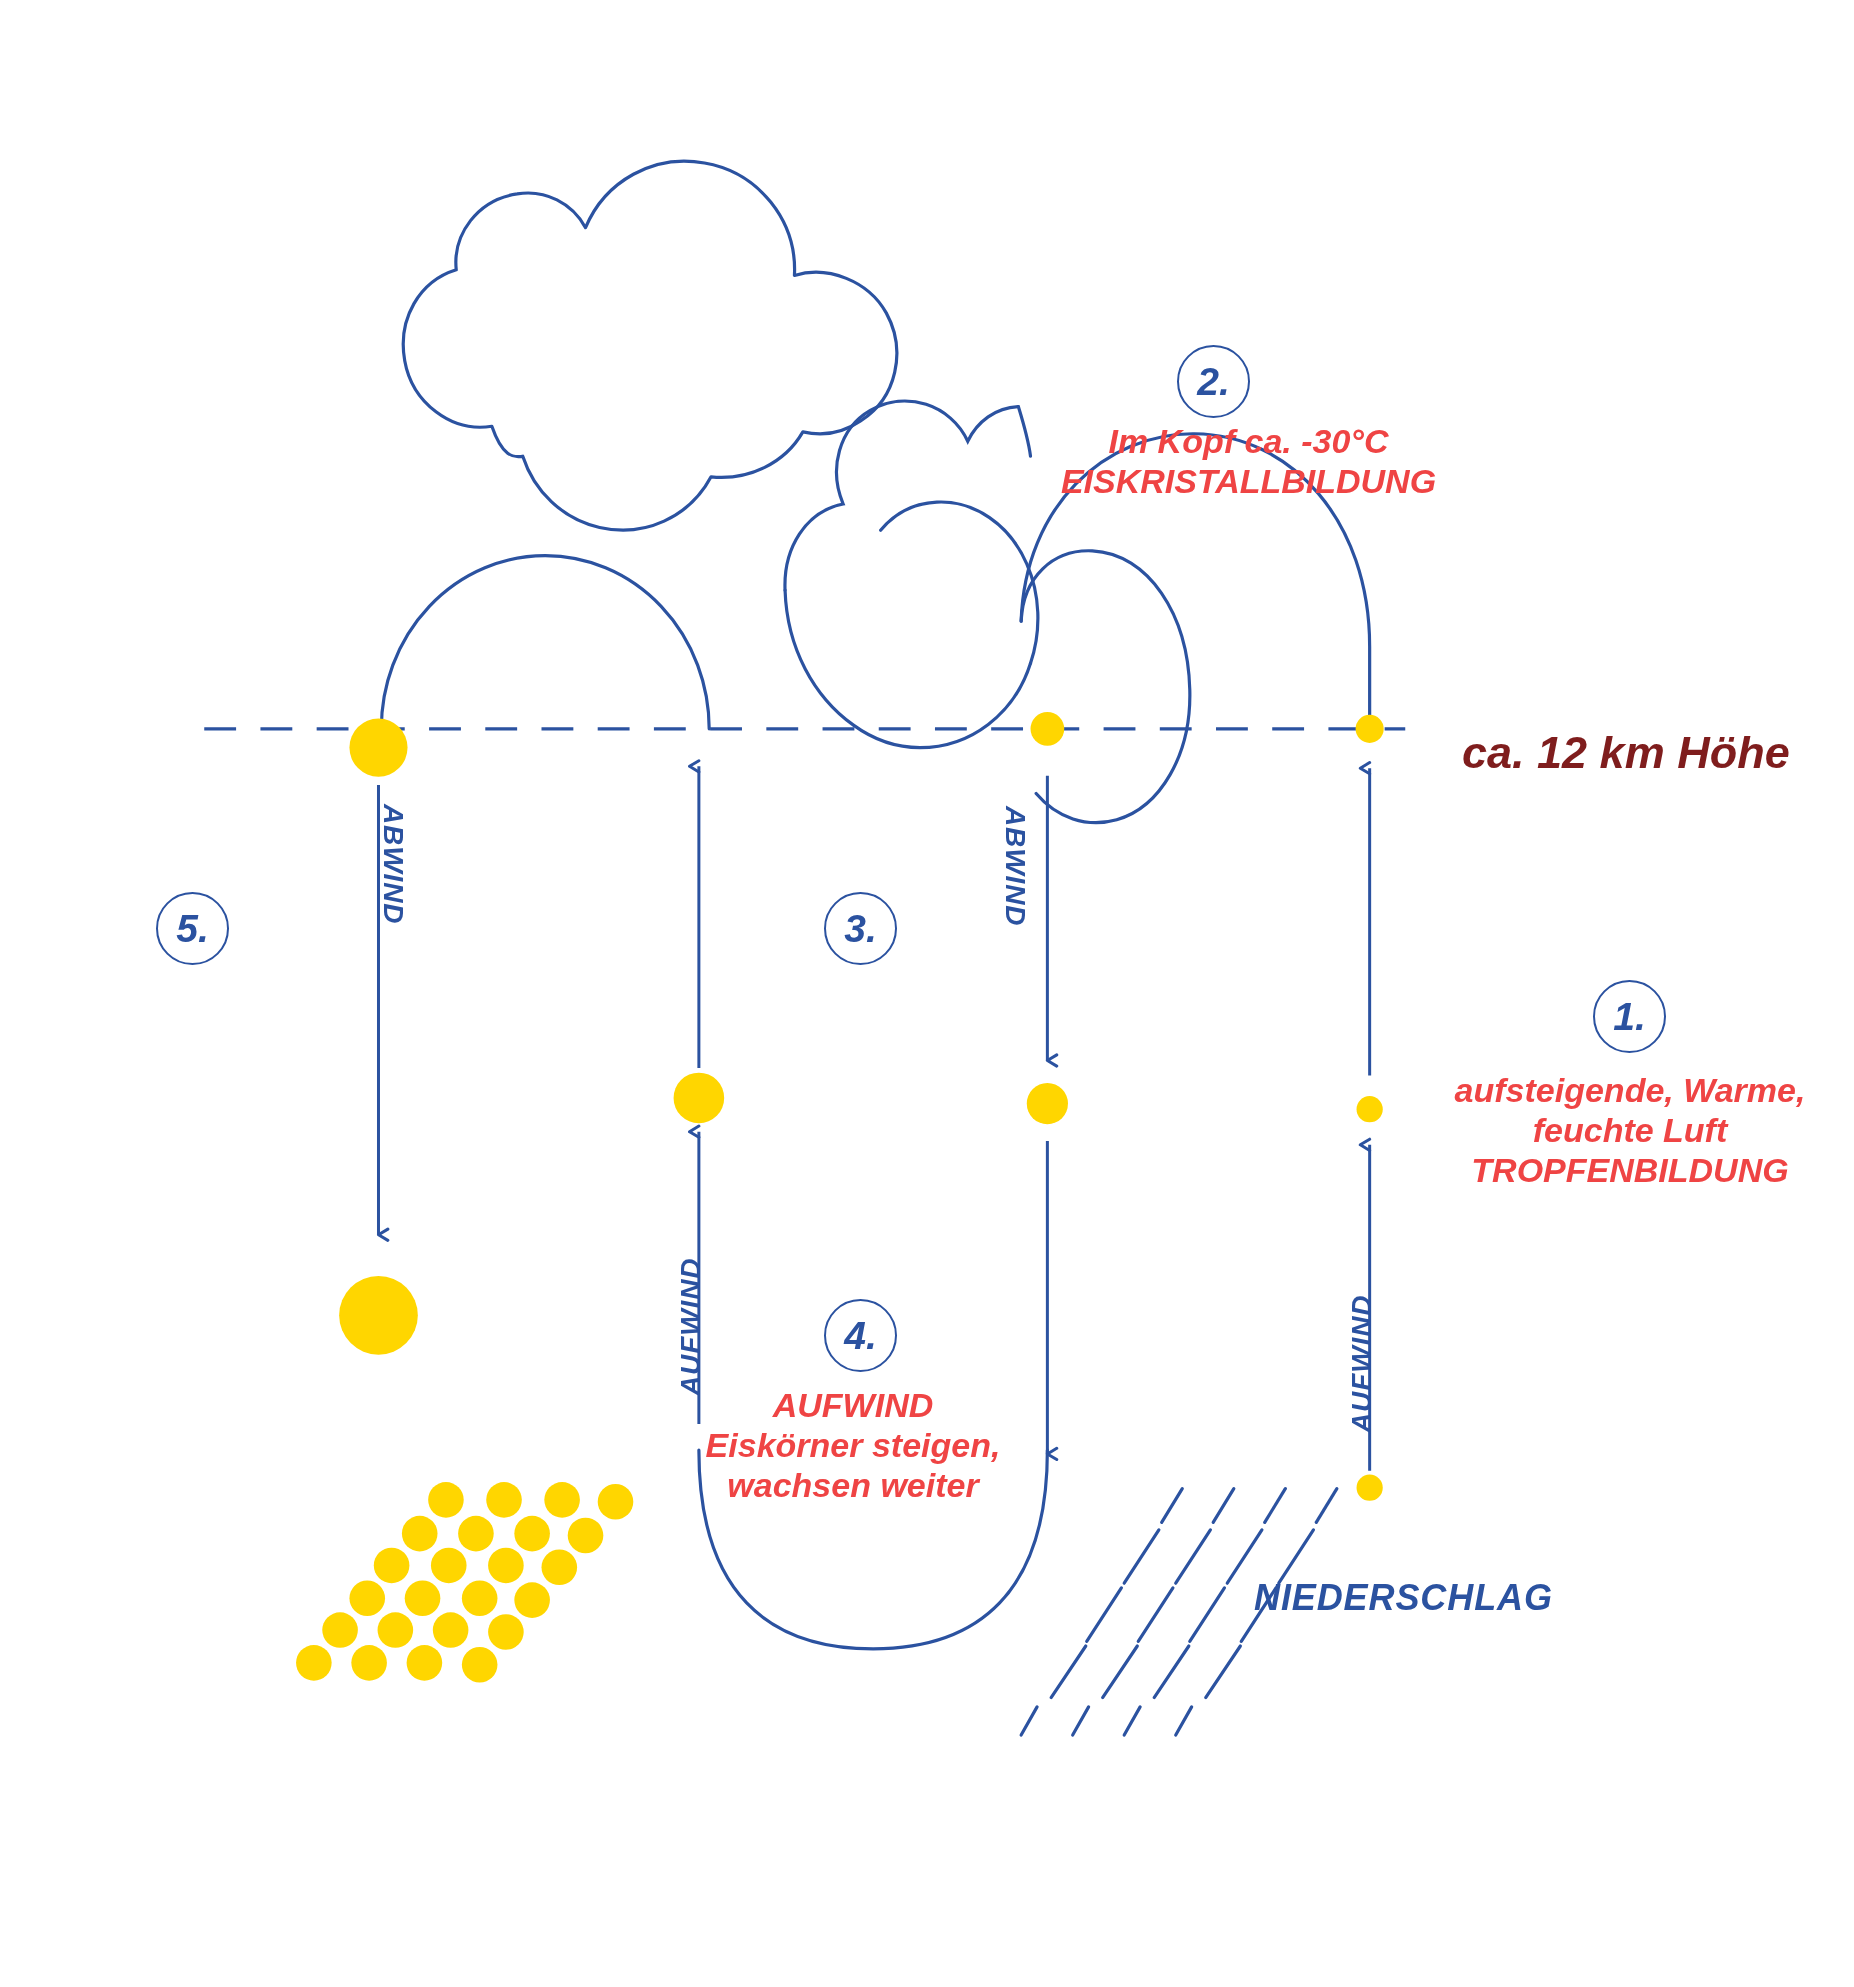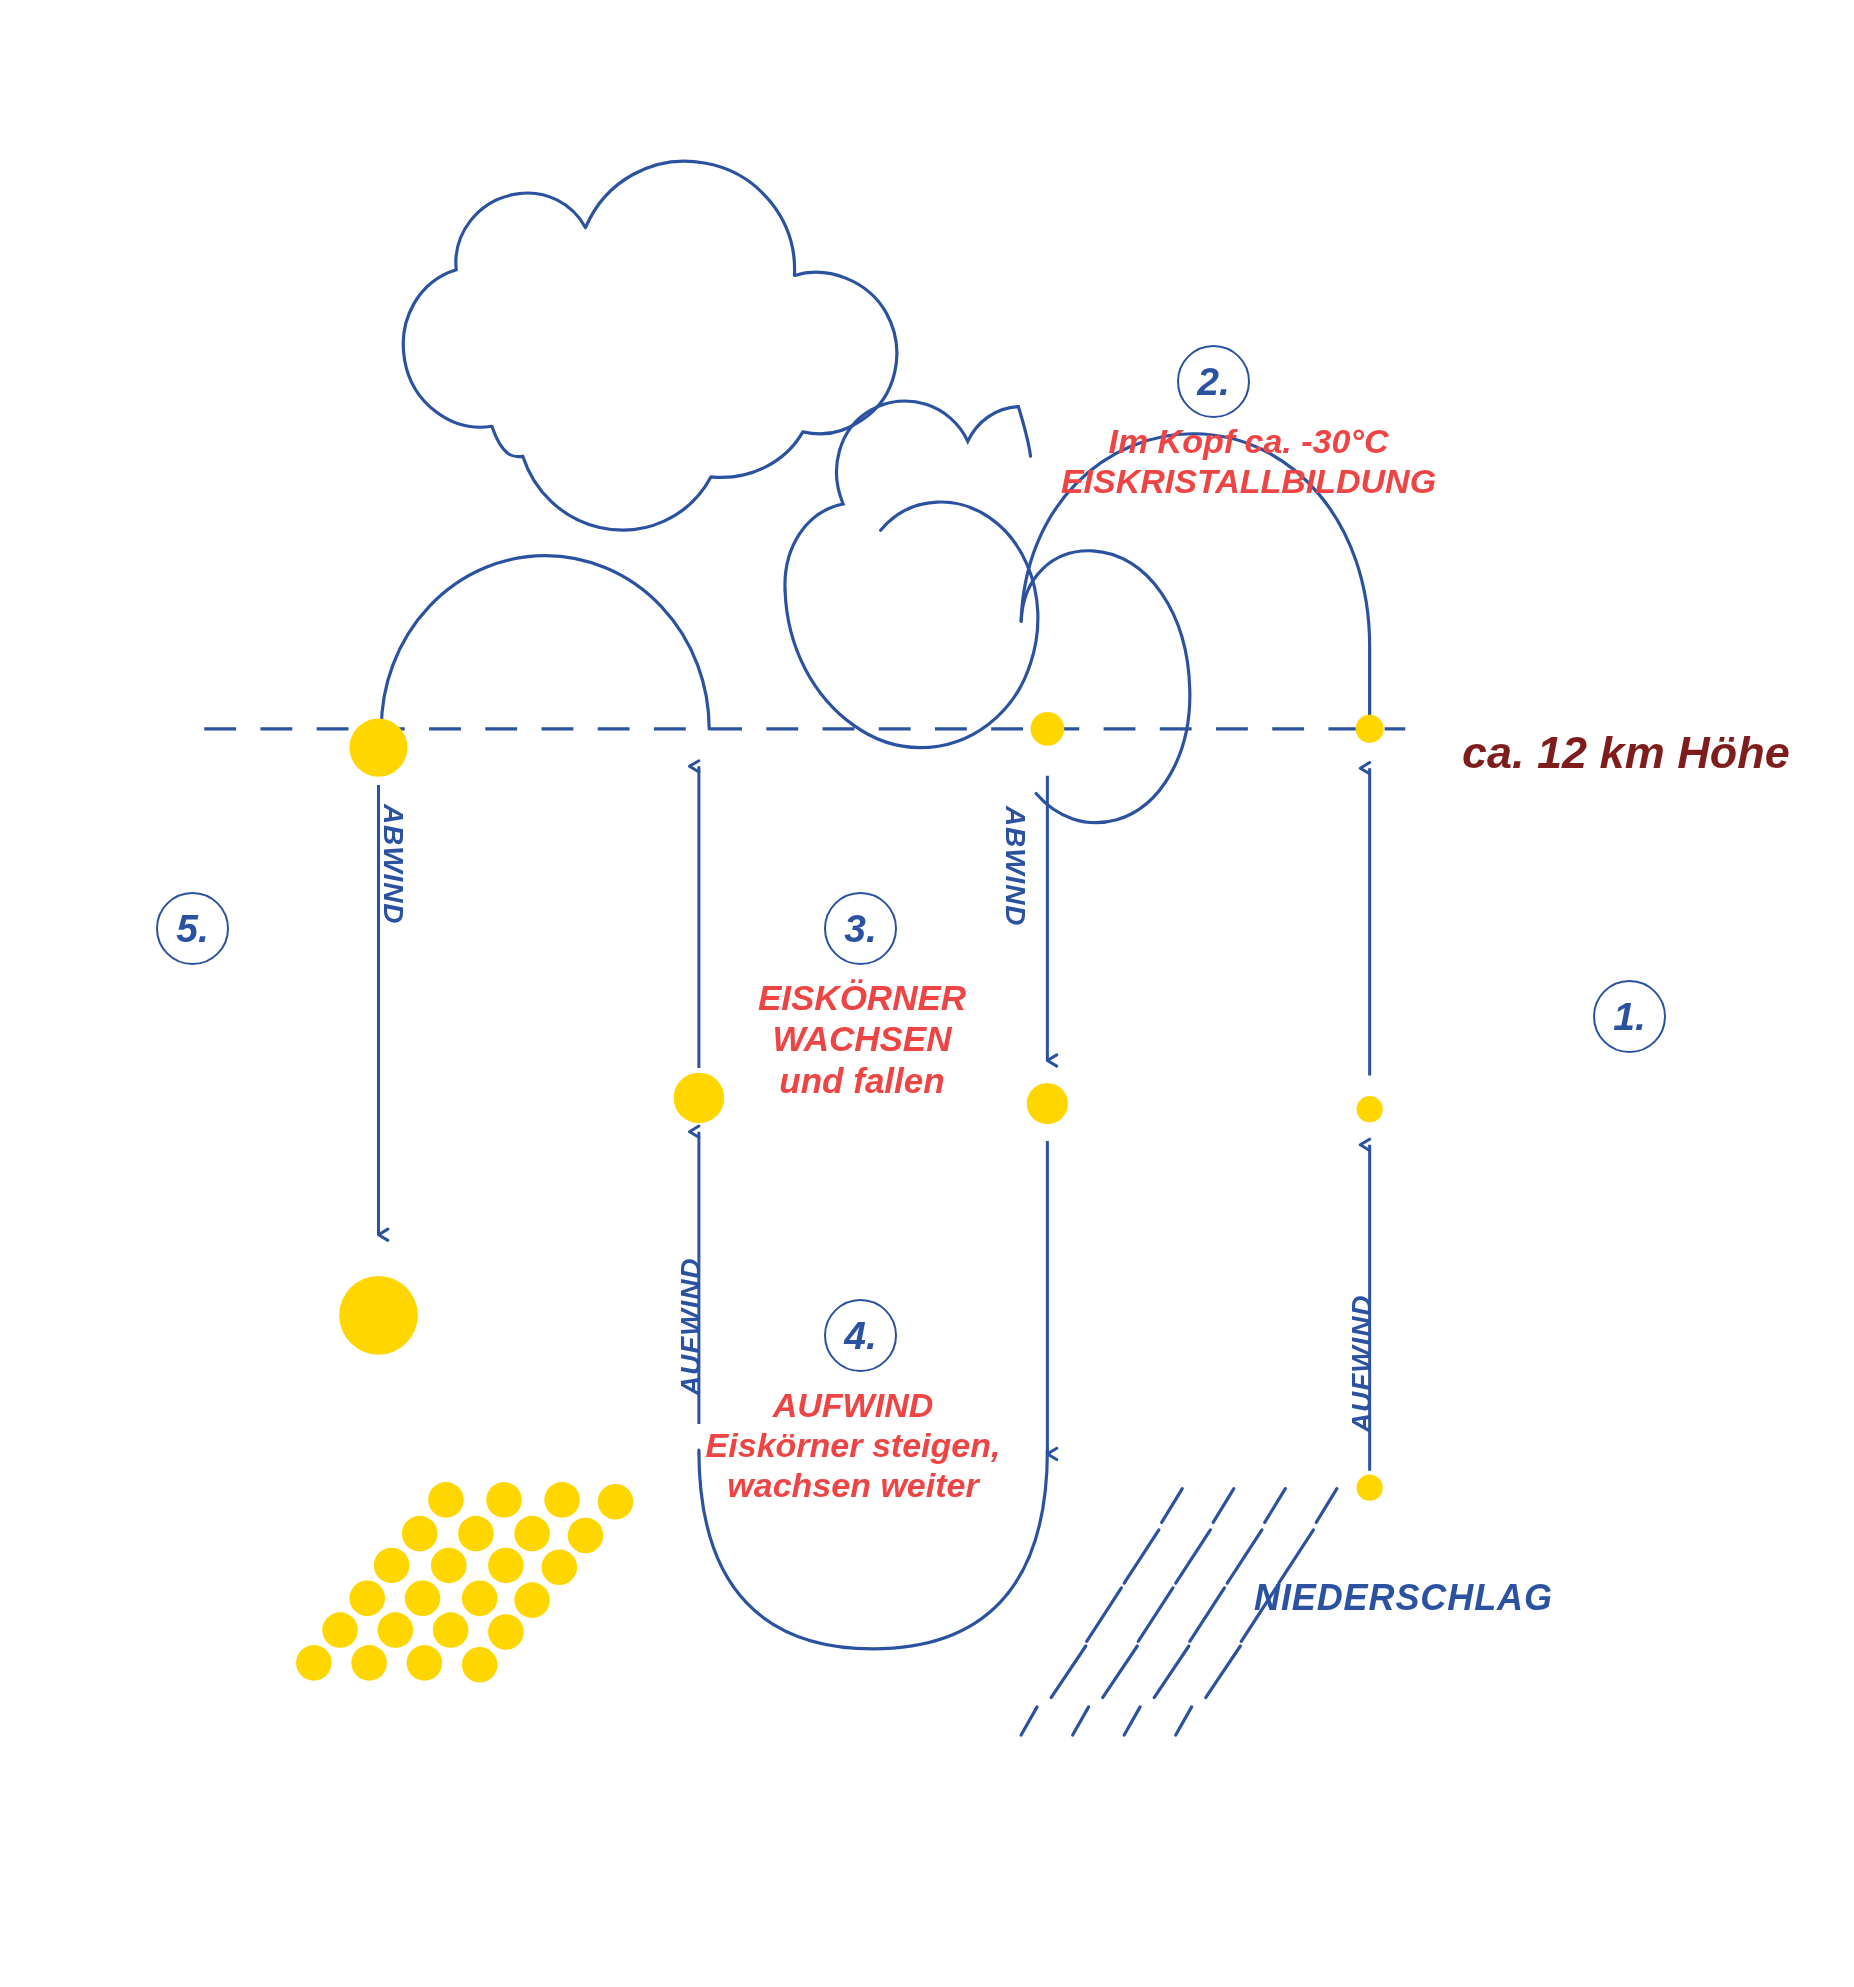--- a/index.html
+++ b/index.html
@@ -216,28 +216,28 @@
     <span>2.</span>
   </div>
   <div class="lbl center t-step2">
     <div>Im Kopf ca. -30°C</div>
     <div class="cap">EISKRISTALLBILDUNG</div>
   </div>
 
   <div class="stepnum" style="left: 1593px; top: 980px;">
     <span>1.</span>
   </div>
+  <div class="lbl center t-step1">
+    <div>aufsteigende, Warme,</div>
+    <div>feuchte Luft</div>
+    <div class="cap">TROPFENBILDUNG</div>
+  </div>
 
   <div class="stepnum" style="left: 824px; top: 892px;">
     <span>3.</span>
-  </div>
-  <div class="lbl center t-step3">
-    <div class="cap">EISKÖRNER</div>
-    <div class="cap">WACHSEN</div>
-    <div>und fallen</div>
   </div>
 
   <div class="stepnum" style="left: 824px; top: 1299px;">
     <span>4.</span>
   </div>
   <div class="lbl center t-step4">
     <div class="cap">AUFWIND</div>
     <div>Eiskörner steigen,</div>
     <div>wachsen weiter</div>
   </div>

